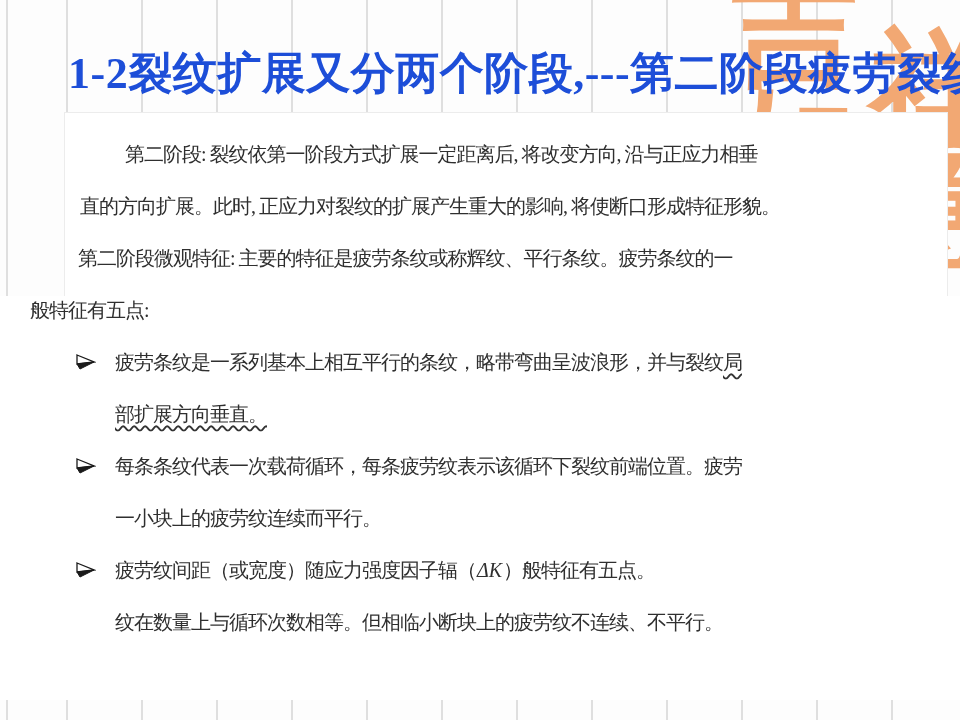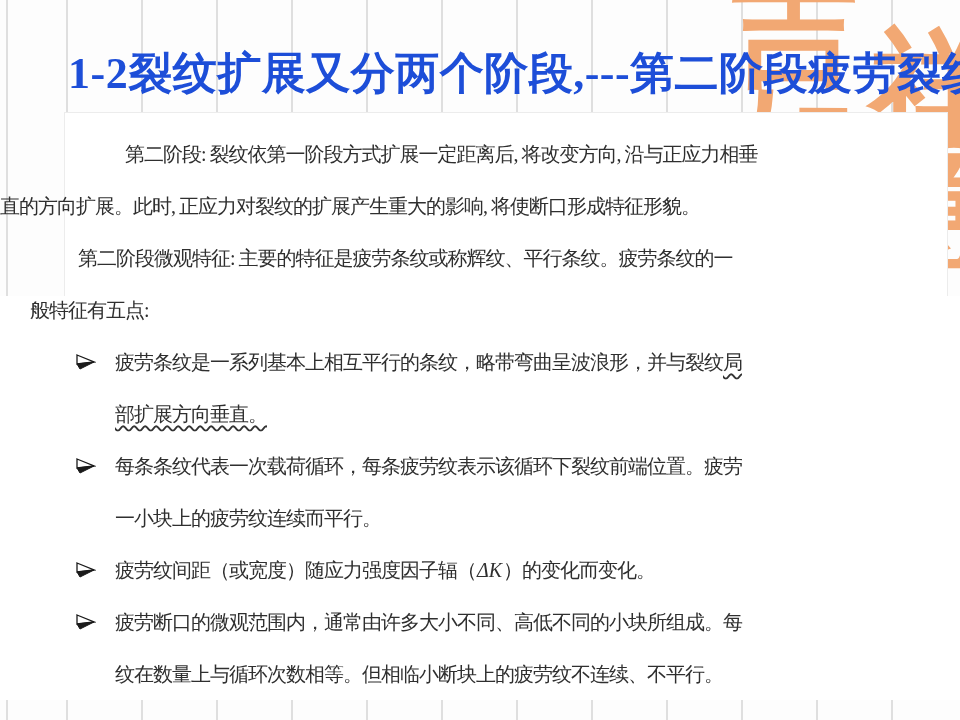--- a/index.html
+++ b/index.html
@@ -78,21 +78,21 @@
     letter-spacing: -1px;
   }
   .line {
     position: relative;
     height: 52px;
     display: flex;
     align-items: center;
     white-space: nowrap;
   }
   .ind-a { padding-left: 125px; }  
-  .ind-b {  }  
+  .ind-b { padding-left: 80px;  }  
   .ind-c { padding-left: 78px;  }  
   .ind-d { padding-left: 30px; text-align: right;  }  
   .ind-t { padding-left: 115px; align-items: center; }  
 
   .marker {
     position: absolute;
     left: 74px;
     top: 50%;
     transform: translateY(-50%);
     width: 22px; height: 20px;
@@ -177,30 +177,21 @@
 
     <div class="line ind-t">
       <span class="marker">
         <svg width="22" height="20" viewBox="0 0 22 20">
           <polygon points="3,3 20,10 3,12" fill="#ffffff" stroke="#1a1a1a" stroke-width="1.3"></polygon>
           <polygon points="3,12 20,10 6,17" fill="#1a1a1a" stroke="#1a1a1a" stroke-width="1"></polygon>
         </svg>
       </span>
       <span>疲劳纹间距（或宽度）随应力强度因子辐（</span>
         <span class="formula">ΔK</span>
-        <span>）的变化而变化。</span>
+        <span>）般特征有五点。</span>
     </div>
 
-    <div class="line ind-t">
-      <span class="marker">
-        <svg width="22" height="20" viewBox="0 0 22 20">
-          <polygon points="3,3 20,10 3,12" fill="#ffffff" stroke="#1a1a1a" stroke-width="1.3"></polygon>
-          <polygon points="3,12 20,10 6,17" fill="#1a1a1a" stroke="#1a1a1a" stroke-width="1"></polygon>
-        </svg>
-      </span>
-      <span>疲劳断口的微观范围内，通常由许多大小不同、高低不同的小块所组成。每</span>
-    </div>
     <div class="line ind-t">
       <span>纹在数量上与循环次数相等。但相临小断块上的疲劳纹不连续、不平行。</span>
     </div>
 
   </div>
 </div>
 
 </body></html>

